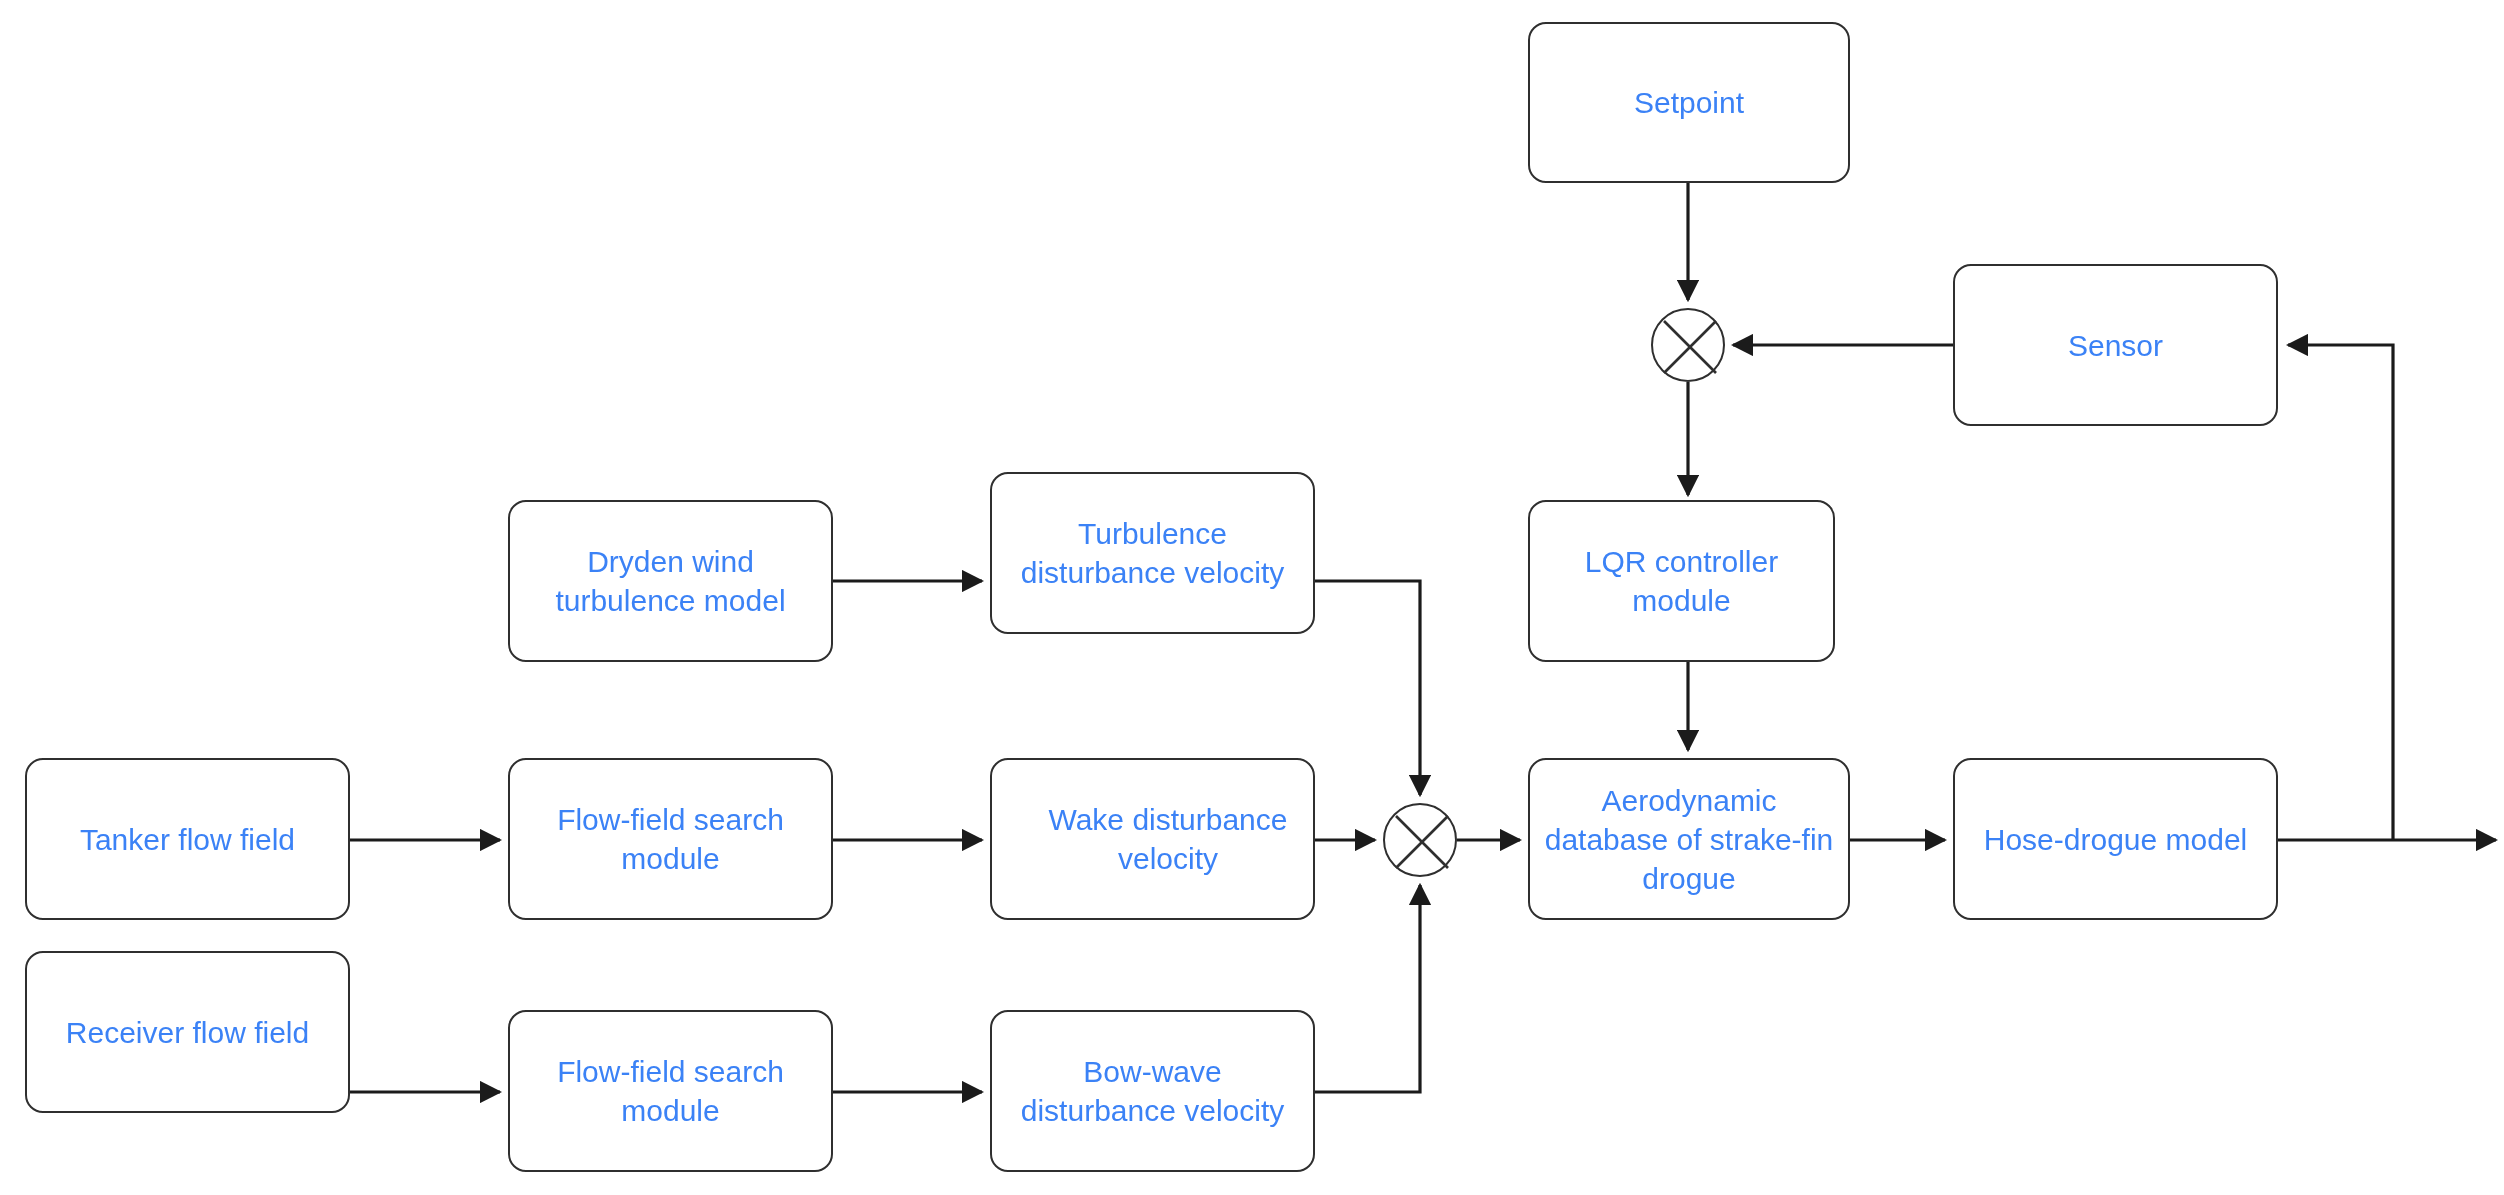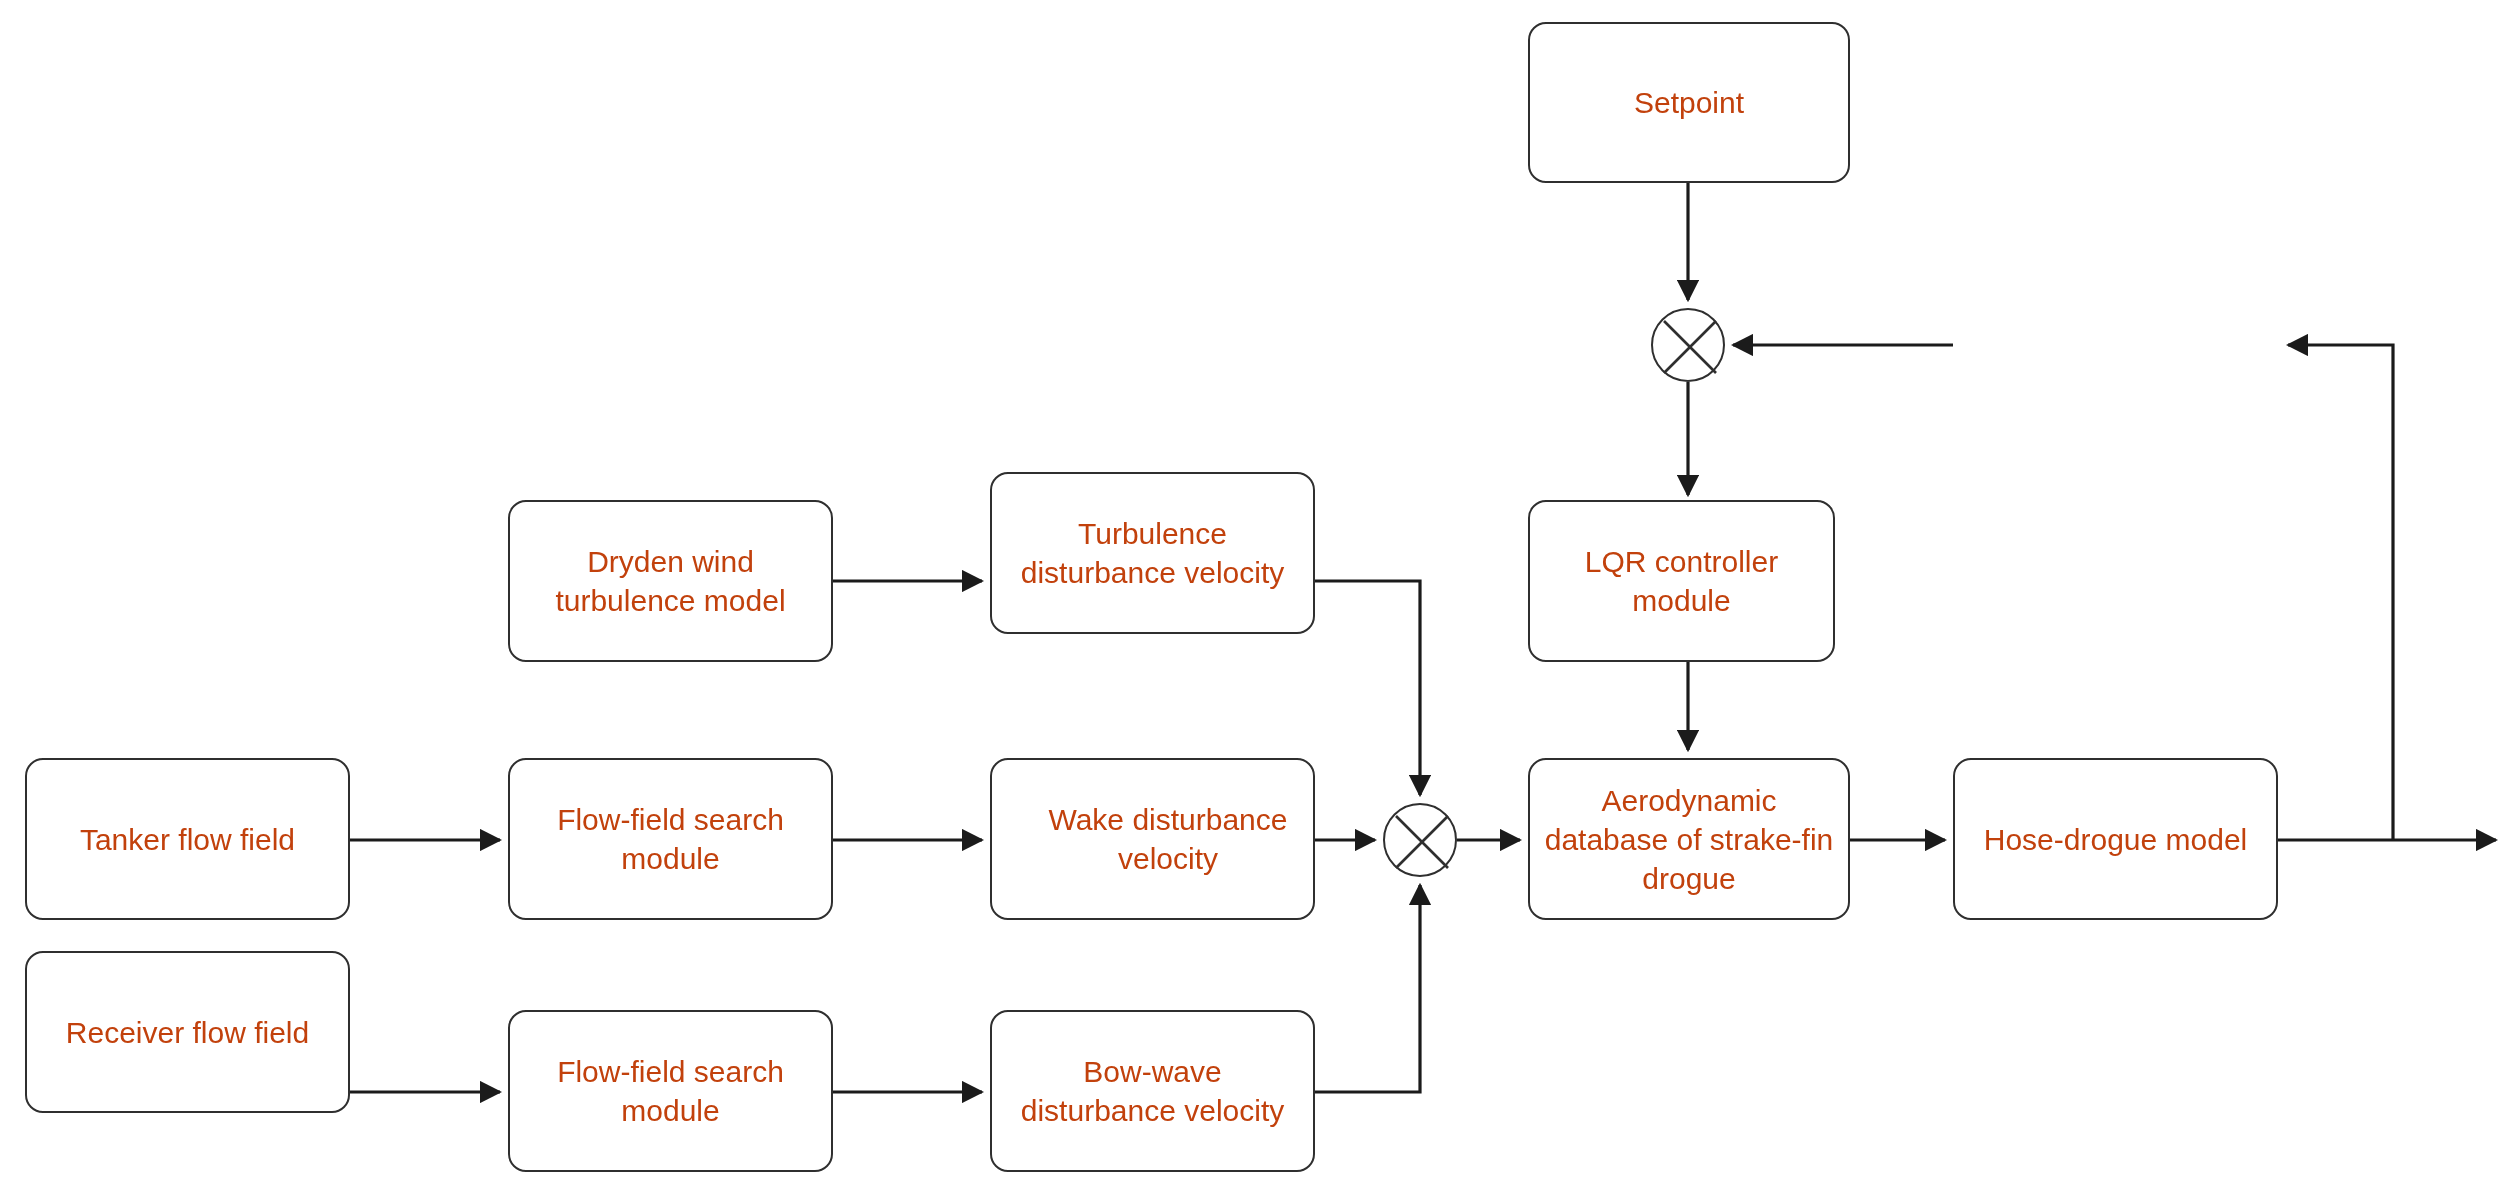--- a/index.html
+++ b/index.html
@@ -28,21 +28,21 @@
   .node {
     position: absolute;
     box-sizing: border-box;
     border: 2px solid #2f2f2f;
     border-radius: 18px;
     background: #ffffff;
     display: flex;
     align-items: center;
     justify-content: center;
     text-align: center;
-    color: #c2410c;
+    color: #3b82f6;
     font-size: 30px;
     line-height: 1.30;
     padding: 4px 10px;
     white-space: pre-line;
   }
   .sum {
     position: absolute;
     box-sizing: border-box;
     border: 2px solid #2f2f2f;
     border-radius: 50%;
@@ -107,20 +107,21 @@
 disturbance velocity</div>
 
   <div class="node" style="left:508px; top:500px; width:325px; height:162px;">Dryden wind
 turbulence model</div>
 
   <div class="node" style="left:990px; top:472px; width:325px; height:162px;">Turbulence
 disturbance velocity</div>
 
   <div class="node" style="left:1528px; top:22px; width:322px; height:161px;">Setpoint</div>
 
+  <div class="node" style="left:1953px; top:264px; width:325px; height:162px;">Sensor</div>
 
   <div class="node" style="left:1528px; top:500px; width:307px; height:162px;">LQR controller
 module</div>
 
   <div class="node" style="left:1528px; top:758px; width:322px; height:162px;">Aerodynamic
 database of strake-fin
 drogue</div>
 
   <div class="node" style="left:1953px; top:758px; width:325px; height:162px;">Hose-drogue model</div>
 

